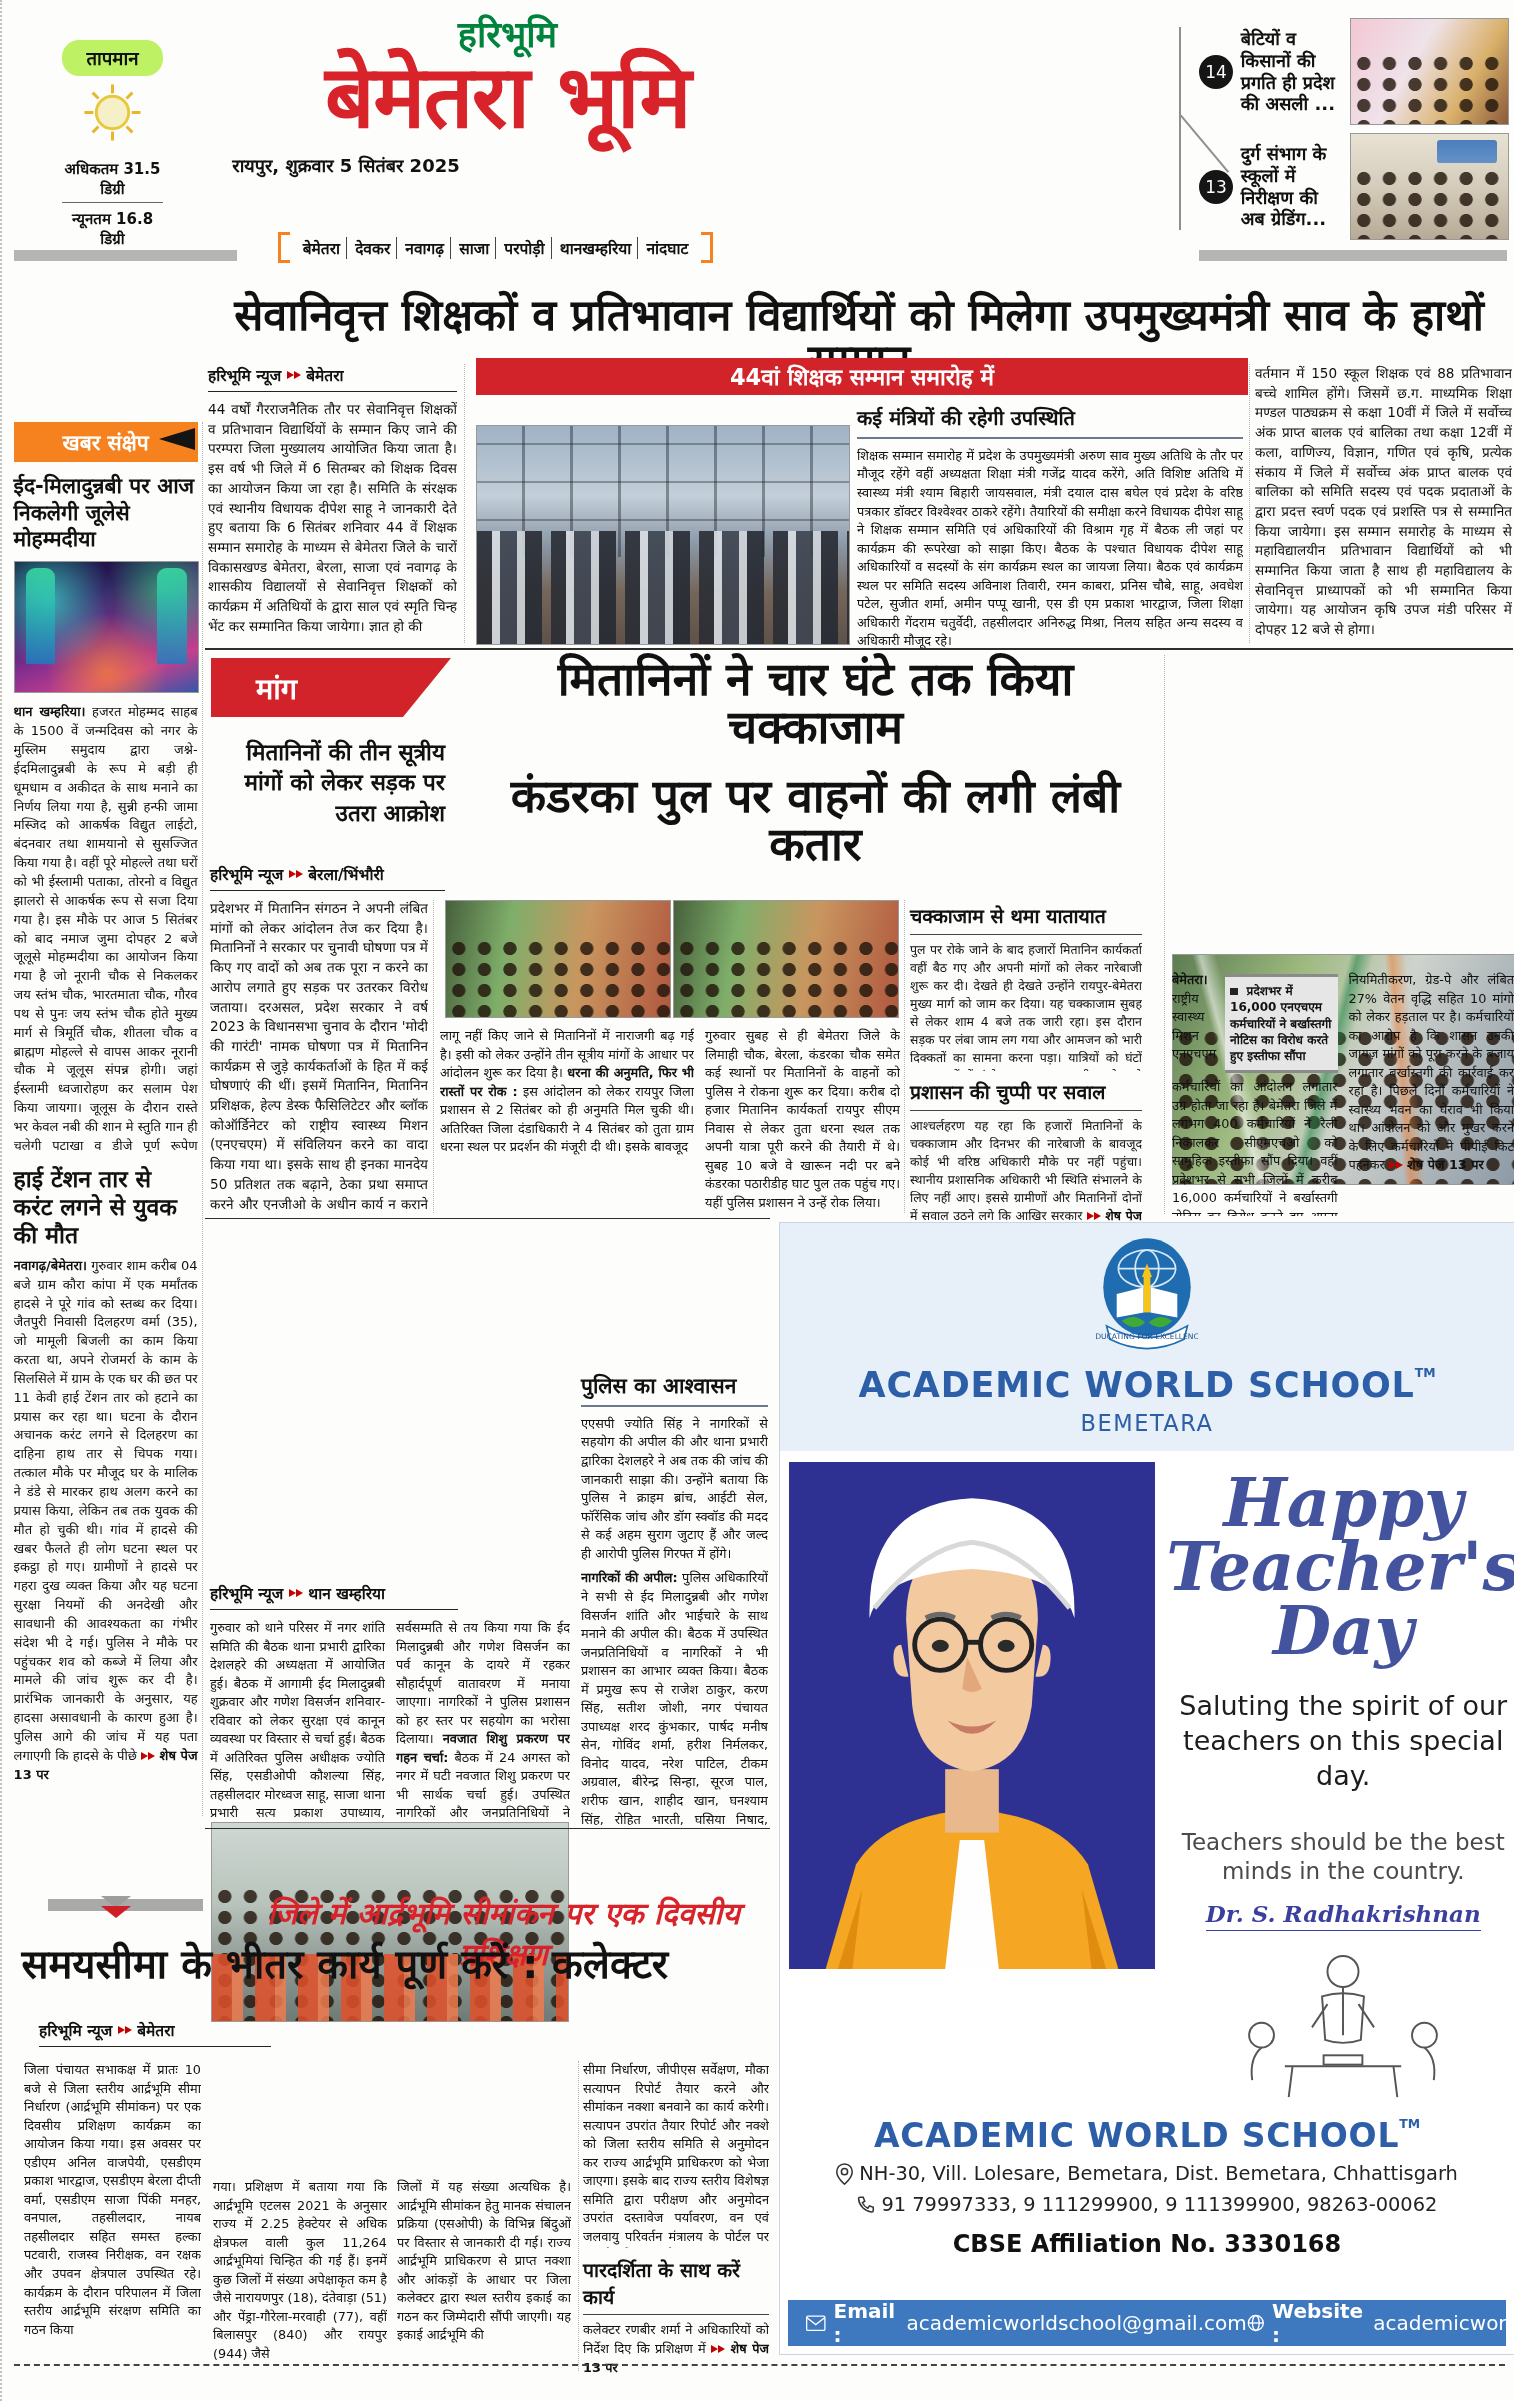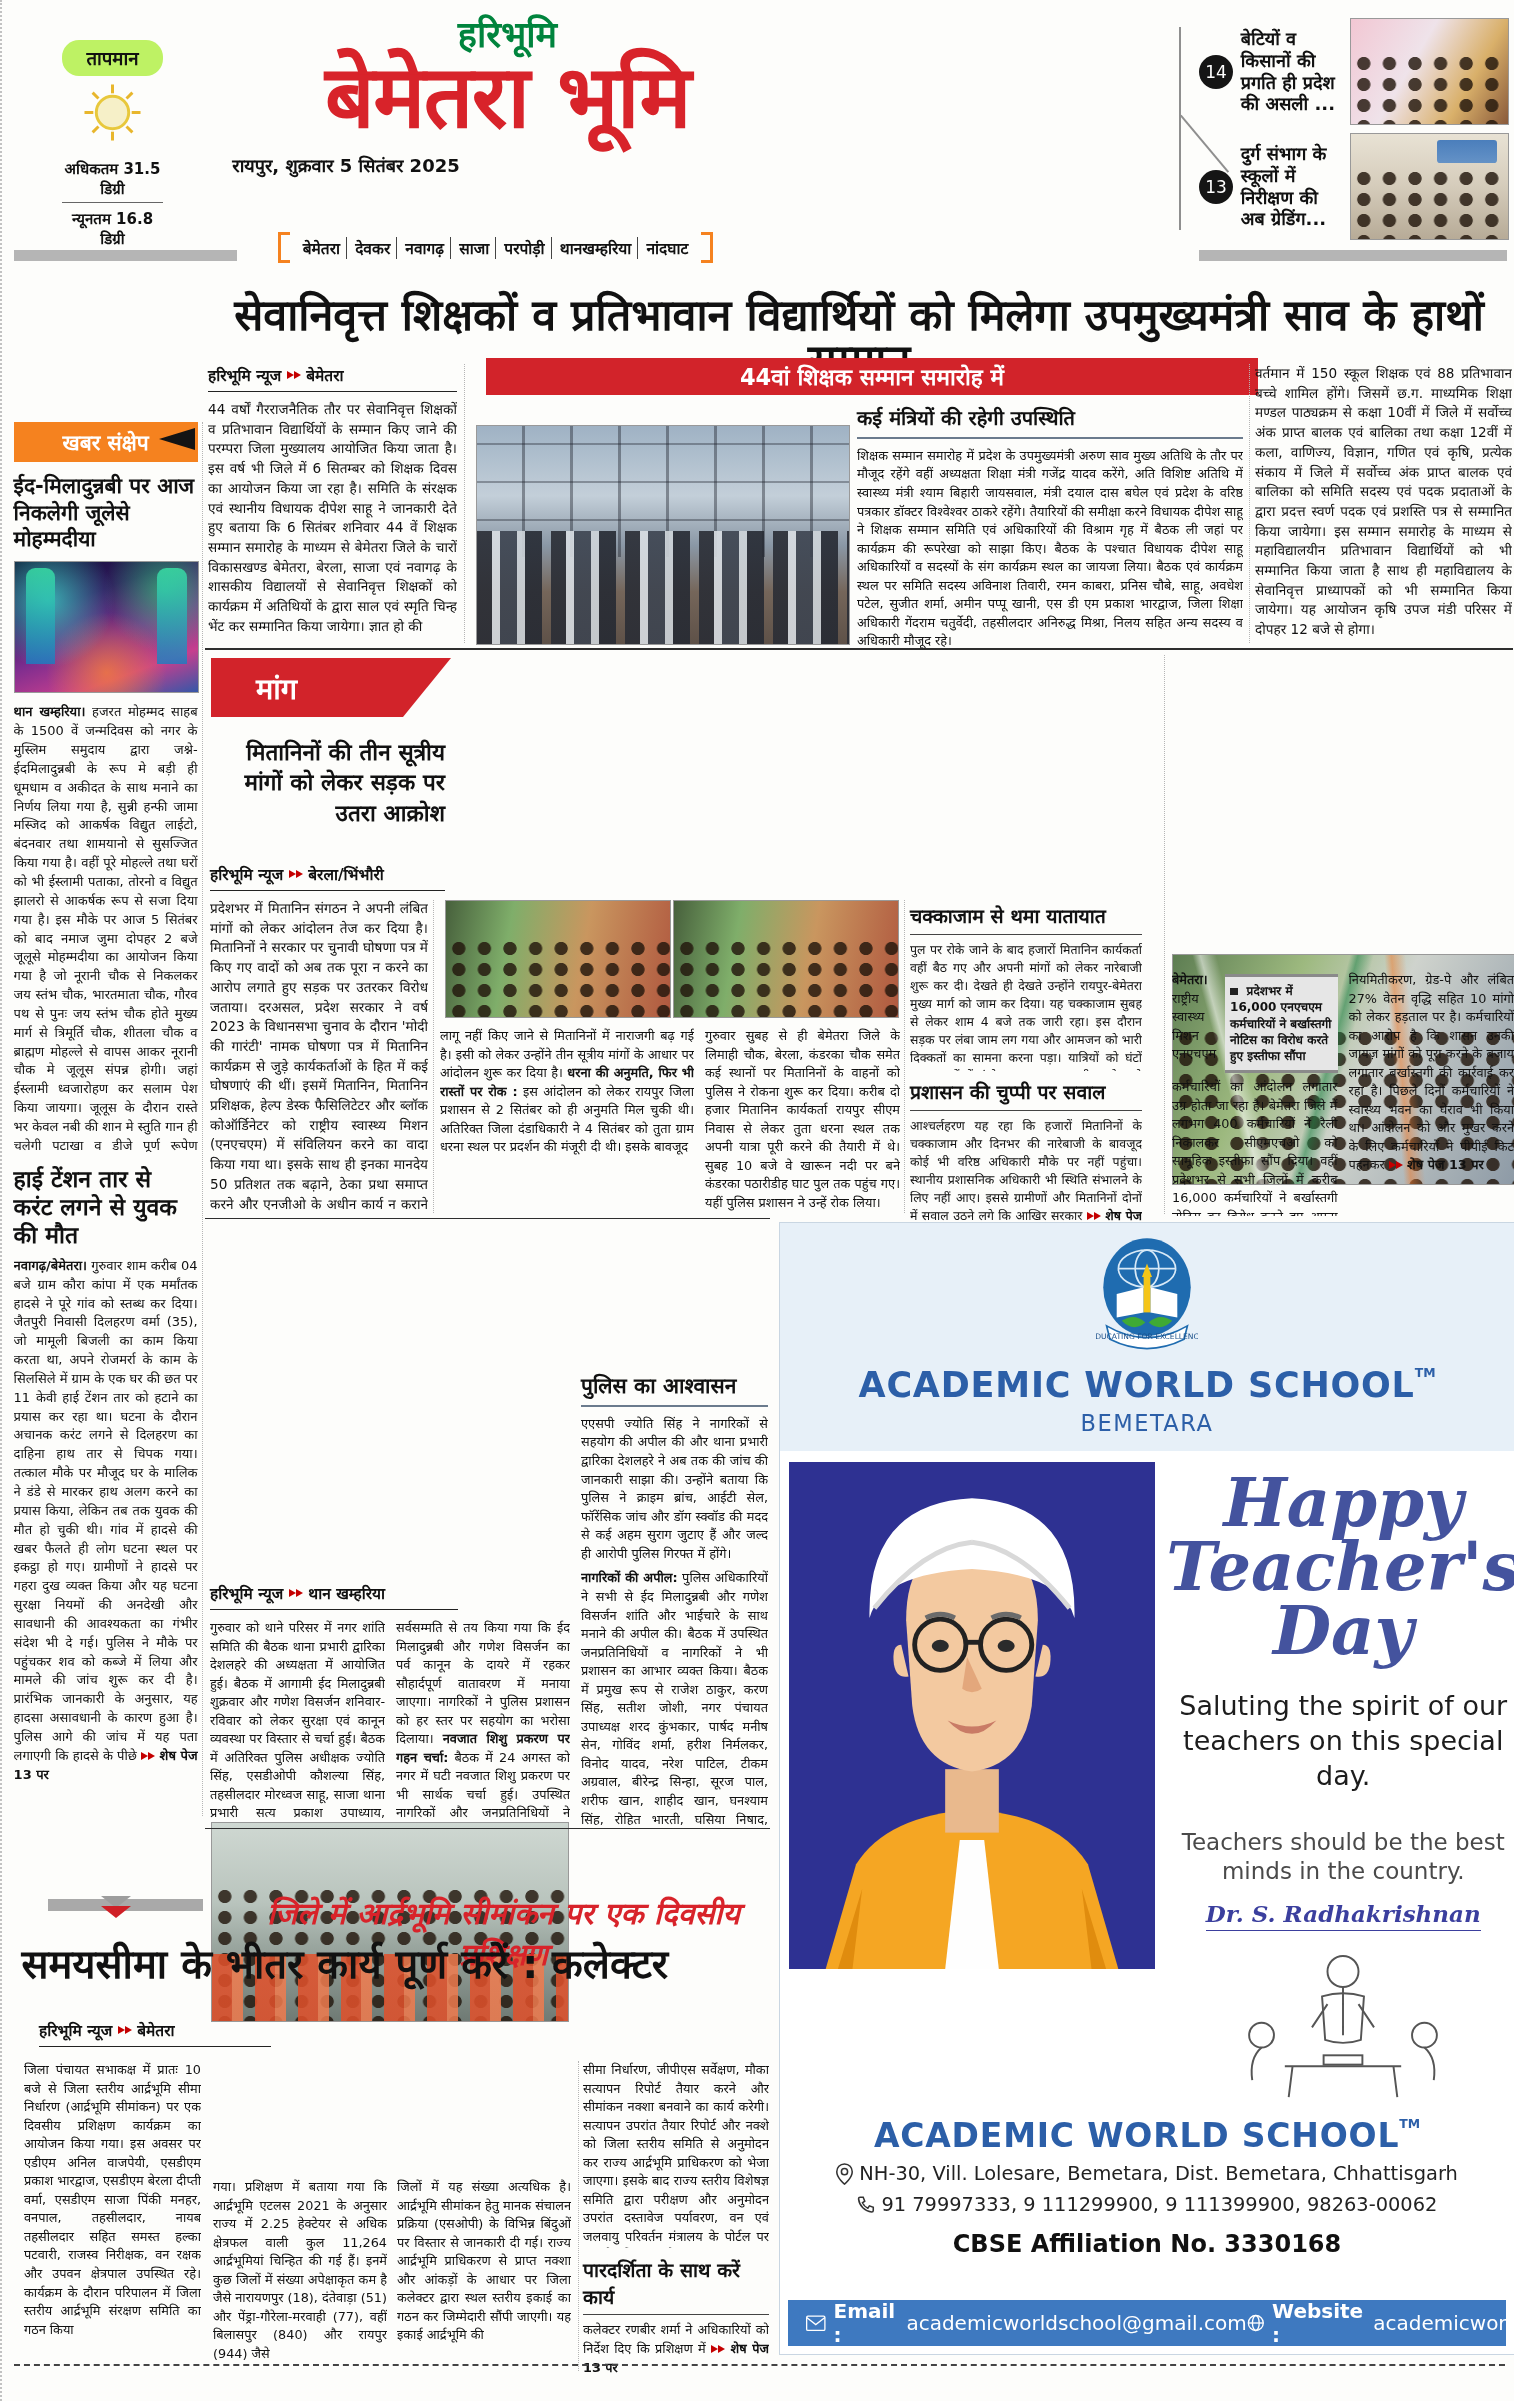--- a/index.html
+++ b/index.html
@@ -42,21 +42,21 @@
   .teasers{left:1197px;top:14px;width:310px;}
   .teaser{display:flex;gap:7.7px;align-items:center;height:115px;}
   .badge{flex:0 0 34px;height:34px;border-radius:50%;background:#151515;color:#fff;
          display:flex;align-items:center;justify-content:center;font-size:17px;}
   .t-title{width:108px;font-size:18px;font-weight:bold;line-height:1.22;}
   .t-photo{width:167px;height:105px;}
   .rail{position:absolute;background:#8f8f8f;}
   
   .lead-headline{left:203px;top:293px;width:1308px;text-align:center;font-size:43px;font-weight:900;line-height:1.05;}
   .lead-col1{left:206px;top:364px;width:249px;}
-  .lead-banner{left:484px;top:358px;width:772px;height:37px;background:#d2232a;color:#fff;
+  .lead-banner{left:474px;top:358px;width:772px;height:37px;background:#d2232a;color:#fff;
                display:flex;align-items:center;justify-content:center;font-size:22.5px;font-weight:bold;}
   .lead-photo{left:474px;top:425px;width:372px;height:218px;}
   .lead-mid{left:855px;top:404px;width:386px;}
   .lead-right{left:1253px;top:364px;width:257px;}
   
   .mit-kicker{left:209px;top:658px;width:195px;height:59px;background:#d2232a;color:#fff;
               clip-path:polygon(0 0,100% 0,80% 100%,0 100%);display:flex;align-items:center;
               padding-left:45px;font-size:29px;font-weight:bold;}
   .mit-sidesub{left:208px;top:737px;width:235px;text-align:right;font-size:22.5px;font-weight:bold;line-height:1.35;}
   .mit-byline{left:208px;top:863px;width:235px;}
@@ -283,20 +283,24 @@
     <div class="byline">
       <span>हरिभूमि न्यूज</span>
       <span class="chevs">
           <i></i>
           <i></i>
         </span>
       <span>बेरला/भिंभौरी</span>
     </div>
   </div>
 
+  <div class="abs mit-headline">
+    <div class="l1">मितानिनों ने चार घंटे तक किया चक्काजाम</div>
+    <div class="l2">कंडरका पुल पर वाहनों की लगी लंबी कतार</div>
+  </div>
 
   <div class="abs mit-photos">
     <div class="photo ph-crowd heads"></div>
     <div class="photo ph-crowd heads"></div>
   </div>
 
   <div class="abs mit-col1 body-text" style="height:313px;">प्रदेशभर में मितानिन संगठन ने अपनी लंबित मांगों को लेकर आंदोलन तेज कर दिया है। मितानिनों ने सरकार पर चुनावी घोषणा पत्र में किए गए वादों को अब तक पूरा न करने का आरोप लगाते हुए सड़क पर उतरकर विरोध जताया। दरअसल, प्रदेश सरकार ने वर्ष 2023 के विधानसभा चुनाव के दौरान 'मोदी की गारंटी' नामक घोषणा पत्र में मितानिन कार्यक्रम से जुड़े कार्यकर्ताओं के हित में कई घोषणाएं की थीं। इसमें मितानिन, मितानिन प्रशिक्षक, हेल्प डेस्क फैसिलिटेटर और ब्लॉक कोऑर्डिनेटर को राष्ट्रीय स्वास्थ्य मिशन (एनएचएम) में संविलियन करने का वादा किया गया था। इसके साथ ही इनका मानदेय 50 प्रतिशत तक बढ़ाने, ठेका प्रथा समाप्त करने और एनजीओ के अधीन कार्य न कराने का आश्वासन भी दिया गया था। लेकिन सरकार के इस वादे को</div>
   <div class="abs mit-col2 body-text" style="height:186px;font-size:12.8px;">
     <span>लागू नहीं किए जाने से मितानिनों में नाराजगी बढ़ गई है। इसी को लेकर उन्होंने तीन सूत्रीय मांगों के आधार पर आंदोलन शुरू कर दिया है।</span>
     <span class="lead-in">धरना की अनुमति, फिर भी रास्तों पर रोक :</span>

